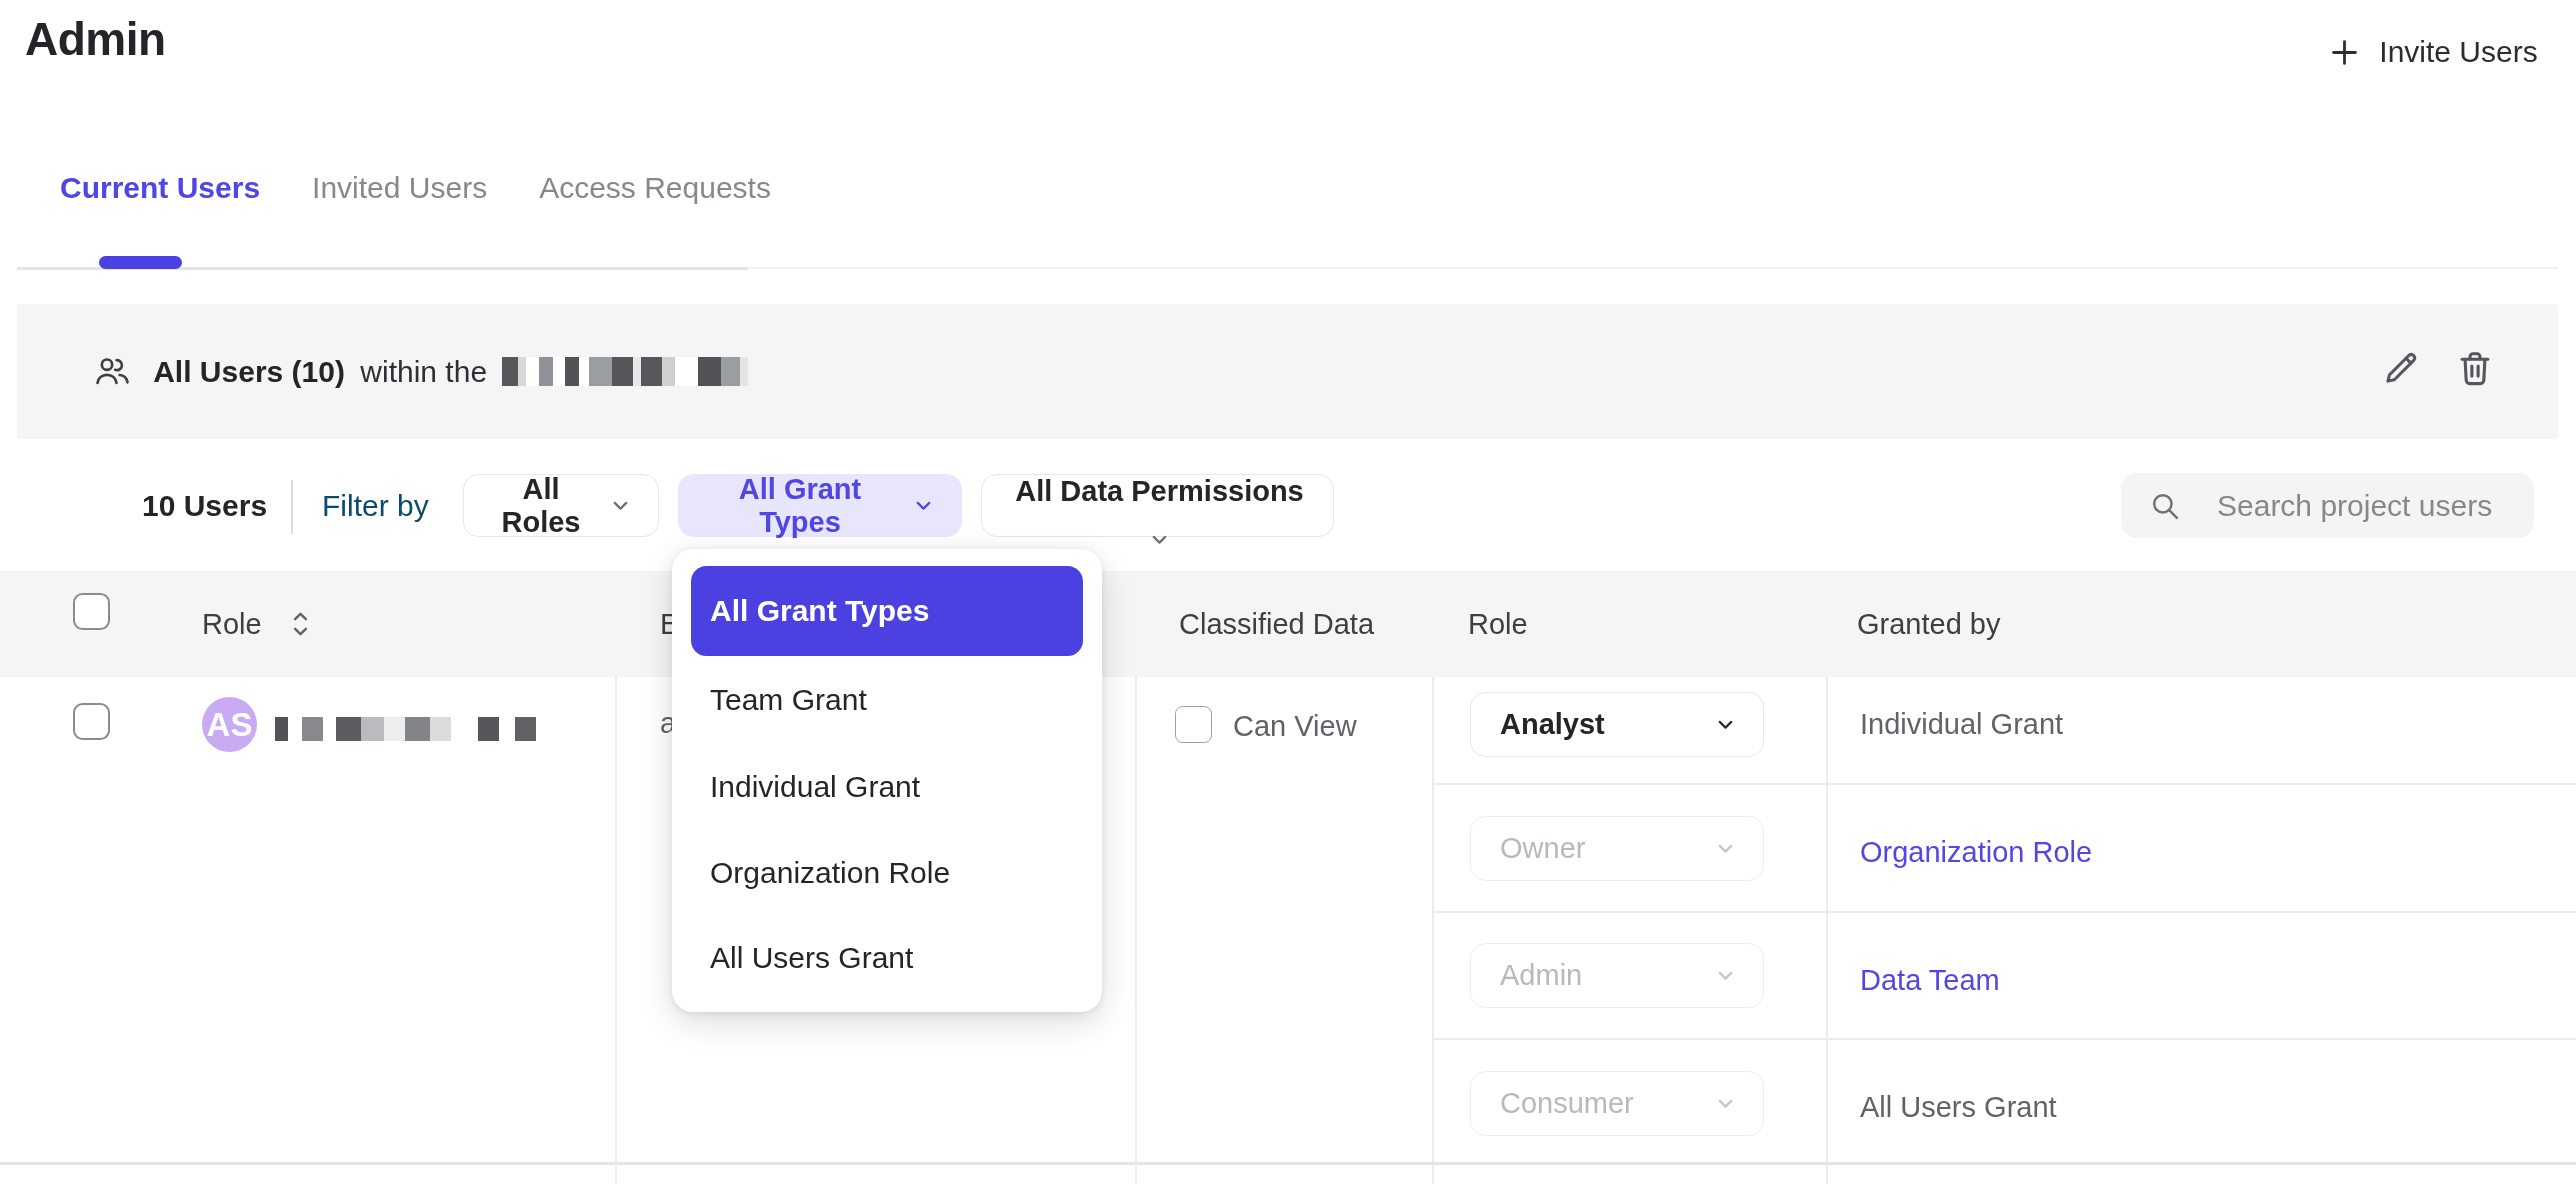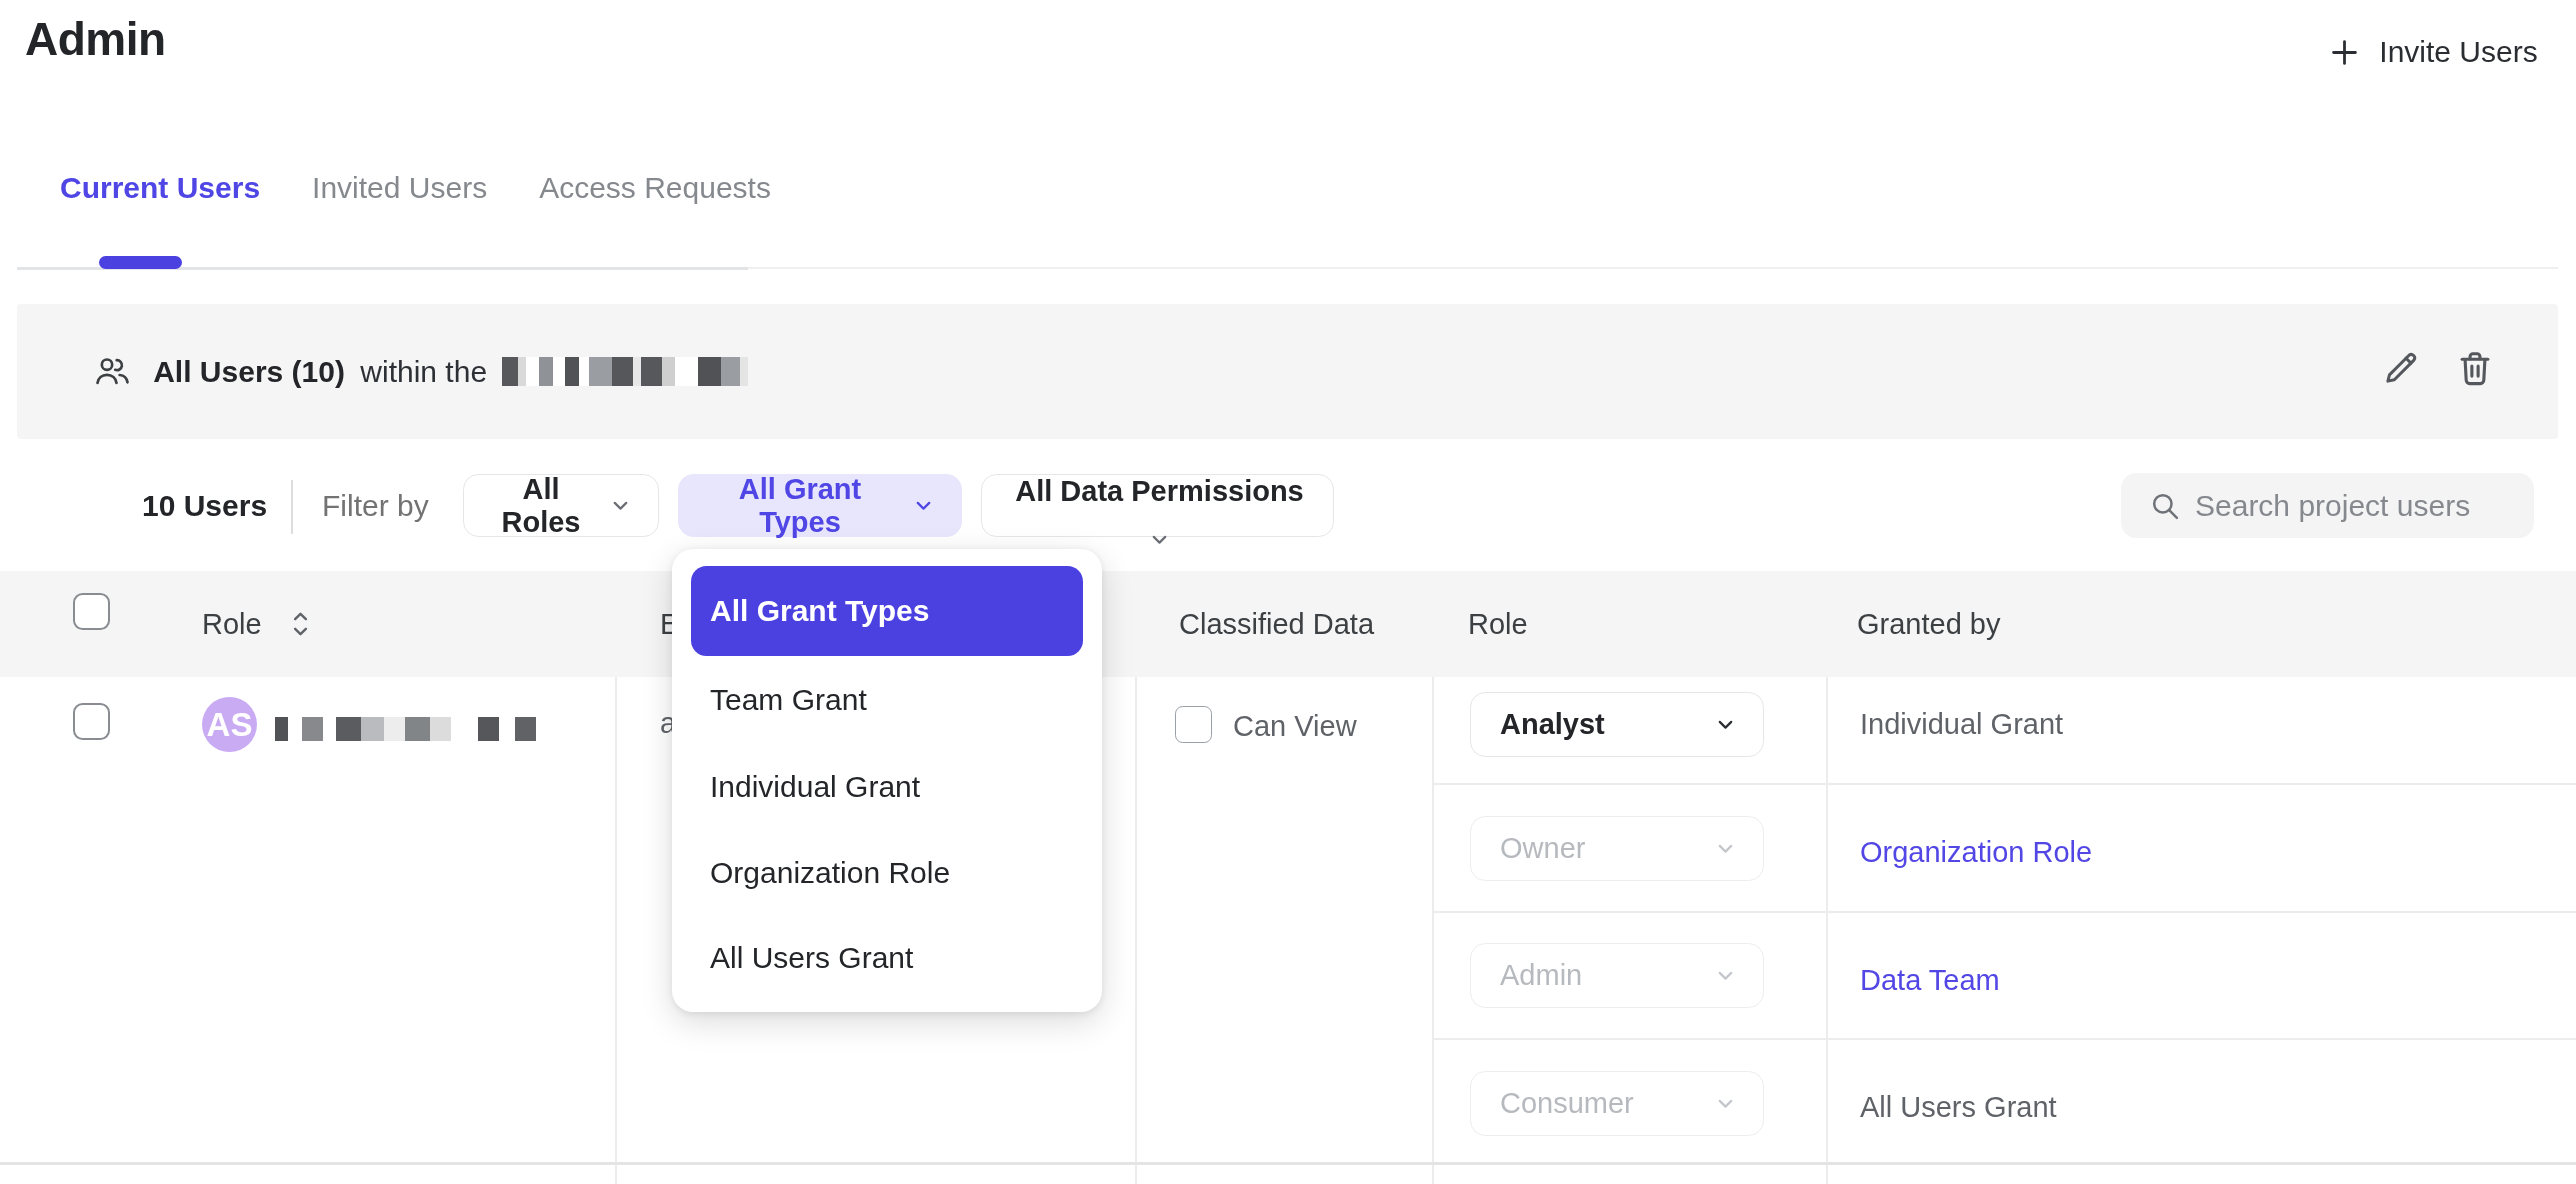--- a/index.html
+++ b/index.html
@@ -28,32 +28,32 @@
   .edit-btn{left:2380px;top:347px;}
   .delete-btn{left:2453px;top:346px;}
   
   .mosaic{display:inline-flex;align-items:center;}
   .mosaic i{display:inline-block;height:100%;}
   
   .count{left:142px;top:474px;height:63px;display:flex;align-items:center;
       font-size:30px;font-weight:600;color:#232529;}
   .toolbar-divider{left:291px;top:480px;width:1.9px;height:54px;background:#dcdddf;}
   .filter-by{left:322px;top:474px;height:63px;display:flex;align-items:center;
-      font-size:30px;font-weight:500;color:#737373;}
+      font-size:30px;font-weight:500;color:#0c4a6e;}
   .pill{height:63px;border-radius:15.4px;background:#fff;border:1.9px solid #e5e6e8;
       display:flex;align-items:center;justify-content:space-between;cursor:pointer;
       font-family:inherit;font-size:29px;font-weight:600;color:#232529;padding:0 25px 0 29px;gap:19px;
       box-sizing:border-box;}
   .pill .chev{color:#6b6f75;flex:none;}
   .pill.chip{background:#e8e6fc;border-color:#e8e6fc;color:#4f46e5;}
   .pill.chip .chev{color:#4f46e5;}
   .pill.disabled{border-color:#ededee;color:#b6b9be;cursor:default;font-weight:500;}
   .pill.disabled .chev{color:#c3c6ca;}
   .search{left:2121px;top:473px;width:413px;height:65px;background:#f4f4f5;border-radius:15.4px;
-      display:flex;align-items:center;gap:12px;padding:0 27px;box-sizing:border-box;color:#797d83;}
+      display:flex;align-items:center;gap:34px;padding:0 27px;box-sizing:border-box;color:#797d83;}
   .search input{border:none;background:transparent;outline:none;font-family:inherit;
       font-size:30px;color:#3c4043;width:100%;}
   .search input::placeholder{color:#85898e;}
   
   .thead{left:0;top:571px;width:2576px;height:106px;background:#f5f5f6;}
   .th{font-size:29px;font-weight:500;color:#3c4043;top:608px;}
   .checkbox{width:37px;height:37px;border:2.4px solid #898d92;border-radius:9.6px;
       background:#fff;box-sizing:border-box;cursor:pointer;}
   .vline{width:1.9px;background:#ececec;top:677px;height:508px;}
   .subline{height:1.9px;background:#ececec;left:1432px;width:1144px;}

